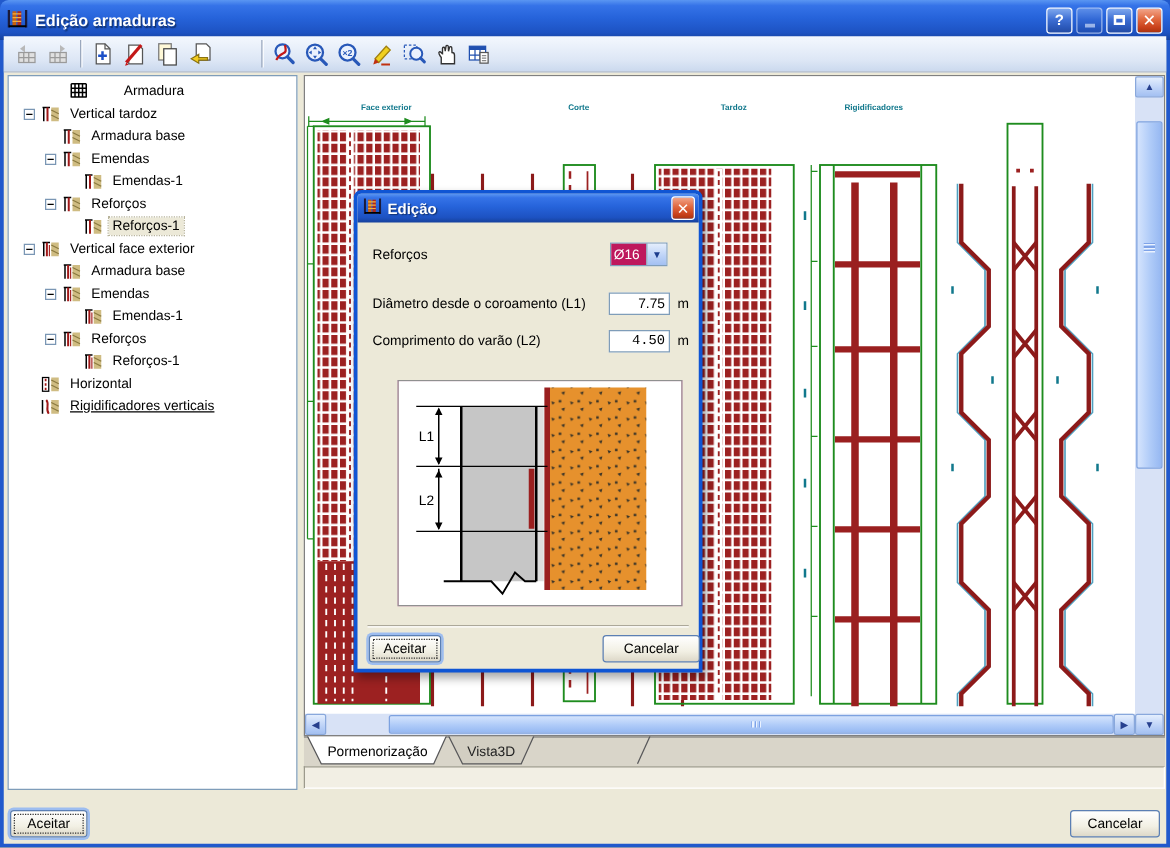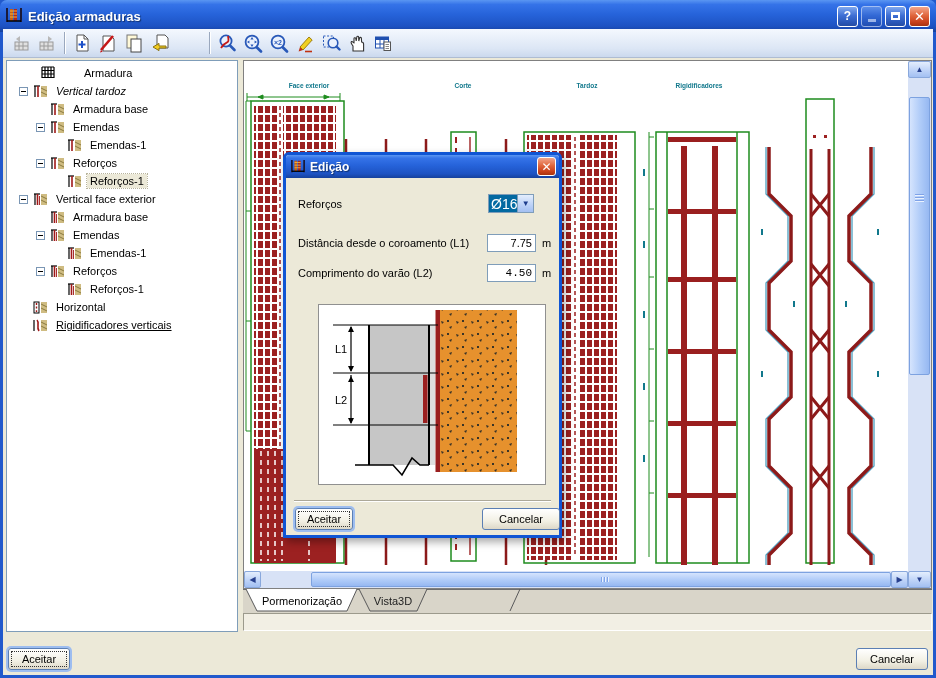--- a/index.html
+++ b/index.html
@@ -78,21 +78,21 @@
   .dlg-title .ttl{color:#fff;font-weight:bold;font-size:12px;margin-left:5px;flex:1;text-shadow:1px 1px 1px #10306E;}
   .dlg-close{width:19px;height:19px;border:1px solid #fff;border-radius:3px;color:#fff;font-weight:bold;
     display:flex;align-items:center;justify-content:center;font-size:12px;
     background:linear-gradient(180deg,#F2A58A,#E0663C 45%,#C8401A 80%,#A83410);}
   .dlg-body{position:relative;height:357px;}
   .frow{position:absolute;left:12px;font-size:11px;}
   .fld{position:absolute;height:18px;border:1px solid #7F9DB9;background:#fff;font-family:inherit;
     font-size:11px;text-align:right;padding:0 3px;width:49px;}
   .unit{position:absolute;font-size:11px;}
   .combo{position:absolute;left:202px;top:16px;width:46px;height:19px;border:1px solid #7F9DB9;background:#fff;display:flex;}
-  .combo .val{flex:1;background:#0369a1;color:#fff;font-size:14px;display:flex;align-items:center;padding-left:2px;}
+  .combo .val{flex:1;background:#be185d;color:#fff;font-size:11px;display:flex;align-items:center;padding-left:2px;}
   .combo .drop{width:16px;border-left:1px solid #7F9DB9;display:flex;align-items:center;justify-content:center;
     background:linear-gradient(180deg,#E4EEFD,#BBD1F7 60%,#A3C0F2);color:#1C3C8C;font-size:8px;}
   .imgpanel{position:absolute;left:32px;top:126px;width:228px;height:181px;background:#f9a8d4;
     border:1px solid #909090;box-shadow:inset 1px 1px 0 #E8E8E8;}
   .dlg-sep{position:absolute;left:8px;right:8px;top:322px;border-top:1px solid #ACA899;border-bottom:1px solid #fff;}
   .dlg-accept{left:9px;top:330px;width:58px;position:absolute;}
   .dlg-cancel{left:196px;top:330px;width:78px;position:absolute;}
 </style>
 </head>
 <body>
@@ -255,28 +255,28 @@
           <rect x="2.5" y="4" width="13" height="11" fill="#fff" stroke="#2050B0"></rect>
           <rect x="2.5" y="4" width="13" height="3" fill="#2050B0"></rect>
           <path d="M7,7v8M11,7v8M2.5,11h13" stroke="#2050B0"></path>
           <rect x="11" y="9" width="6.5" height="8.5" fill="#fff" stroke="#555"></rect>
           <path d="M12.5,11.5h3.5M12.5,13.5h3.5M12.5,15.5h3.5" stroke="#888"></path>
         </svg>
     </div>
   </div>
 
   <div class="tree-panel">
-      <div class="trow" style="padding-left: 0; gap: 20px;">
+      <div class="trow" style="padding-left: 15px; gap: 20px;">
       <span class="expander hidden"></span>
       <svg class="ticon">
           <use href="#ic-grid"></use>
         </svg>
       <span class="tlabel">Armadura</span>
     </div>
-      <div class="trow" style="padding-left: 12px; font-style: italic;">
+      <div class="trow" style="padding-left: 12px;">
       <span class="expander"></span>
       <svg class="ticon">
           <use href="#ic-vert"></use>
         </svg>
       <span class="tlabel">Vertical tardoz</span>
     </div>
       <div class="trow" style="padding-left: 29px;">
       <span class="expander hidden"></span>
       <svg class="ticon">
           <use href="#ic-vert"></use>
@@ -507,21 +507,21 @@
           <span>✕</span>
         </div>
     </div>
     <div class="dlg-body">
       <div class="frow" style="top:20px">Reforços</div>
       <div class="combo">
         <span class="val">Ø16</span>
         <span class="drop">▼</span>
       </div>
 
-      <div class="frow" style="top:59px">Distância desde o coroamento (L1)</div>
+      <div class="frow" style="top:59px">Diâmetro desde o coroamento (L1)</div>
       <input class="fld" style="left: 201px; top: 56px;" readonly="" value="7.75">
       <span class="unit" style="left:256px;top:59px">m</span>
 
       <div class="frow" style="top:89px">Comprimento do varão (L2)</div>
       <input class="fld" style="left: 201px; top: 86px; font-family: Liberation Mono, monospace;" readonly="" value="4.50">
       <span class="unit" style="left:256px;top:89px">m</span>
 
       <div class="imgpanel">
         <svg width="226" height="179" viewBox="0 0 226 179">
           <defs>

